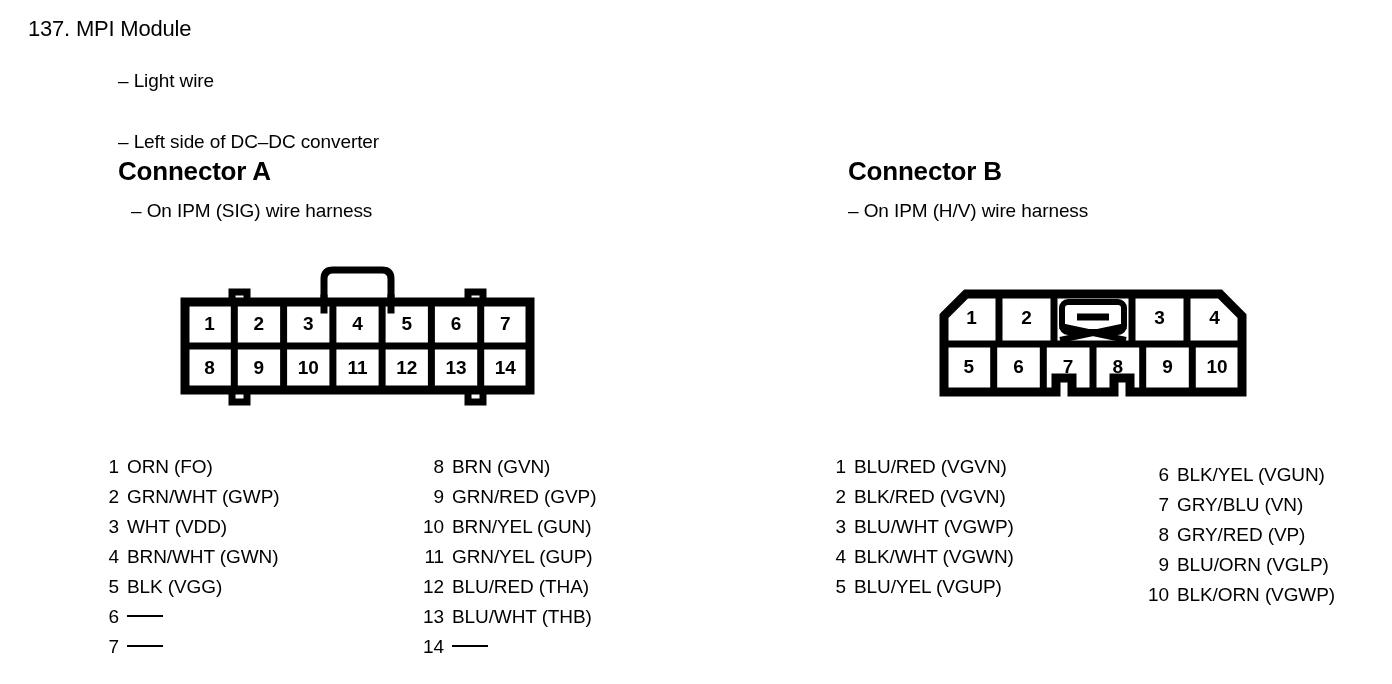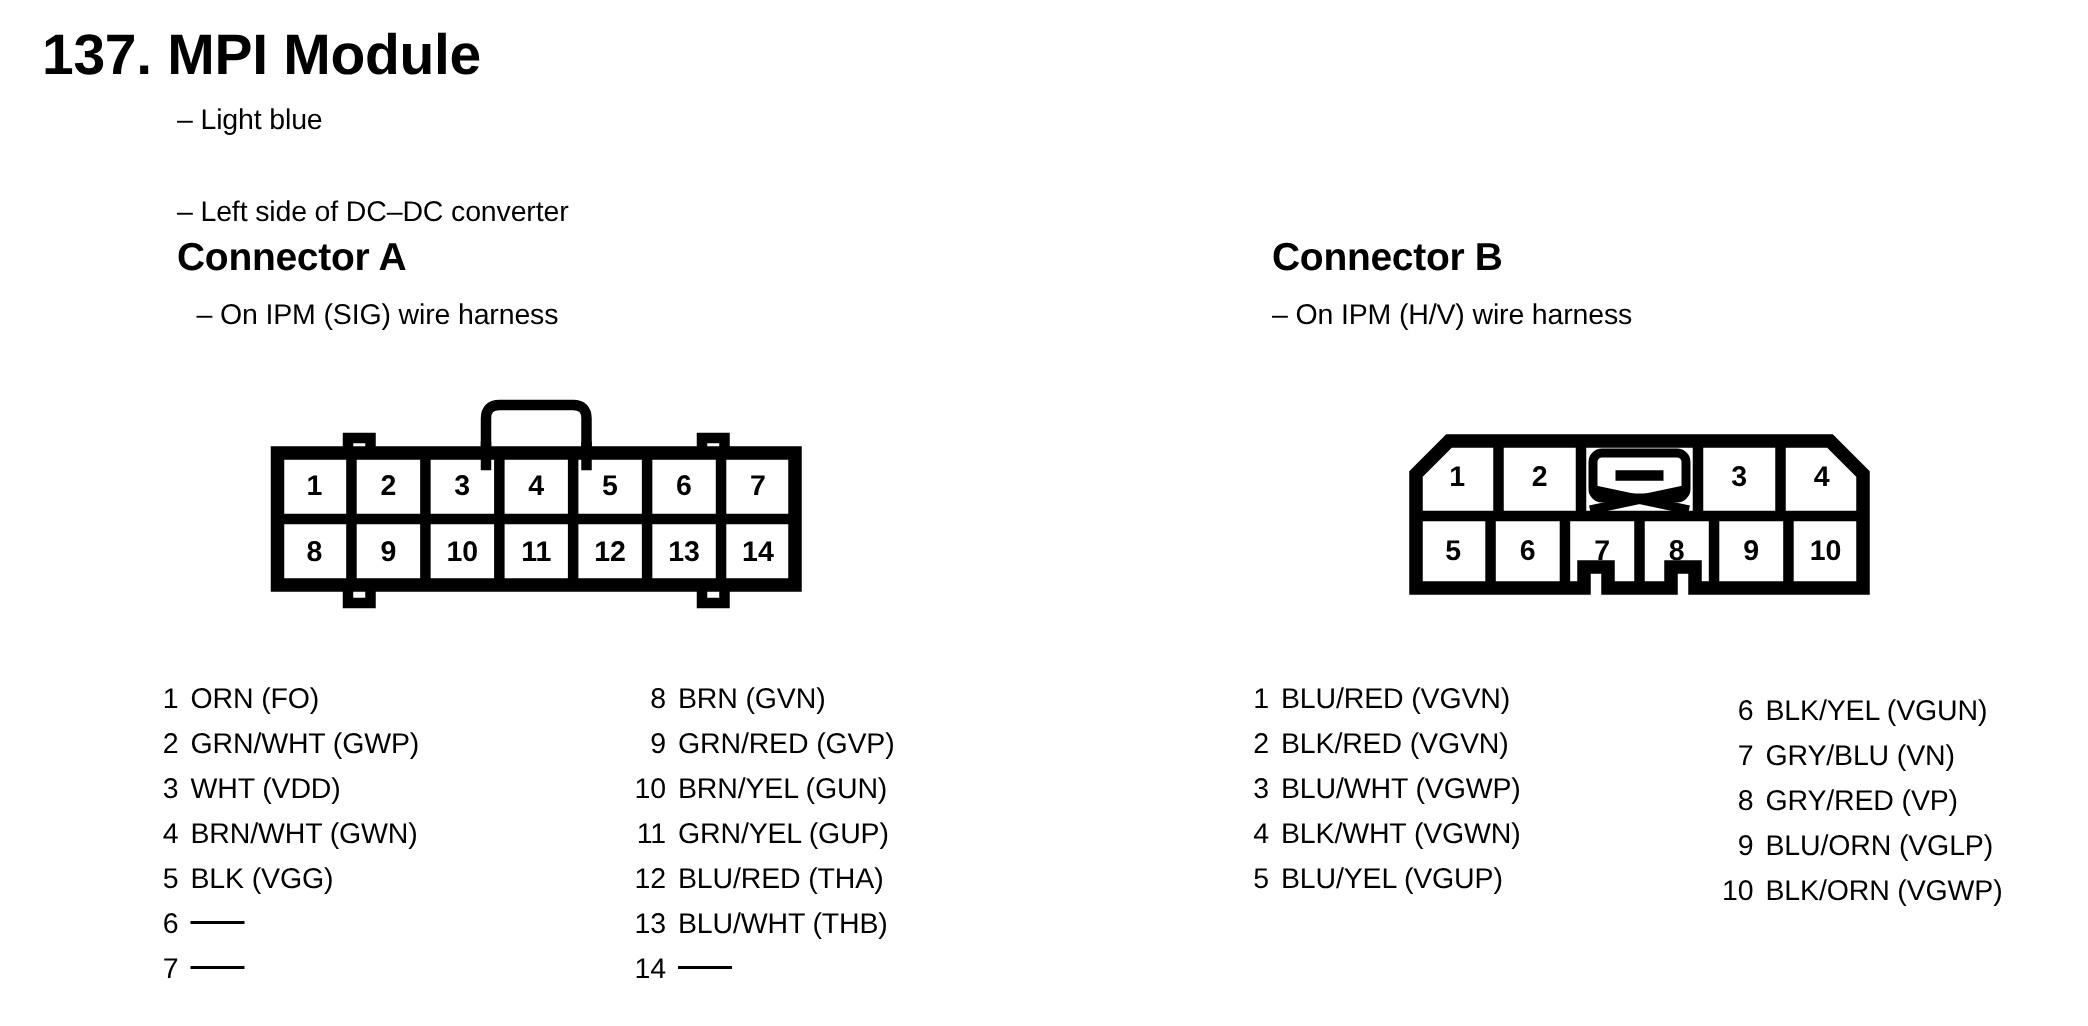--- a/index.html
+++ b/index.html
@@ -10,21 +10,21 @@
     color:#000000;
     position:relative;
     overflow:hidden;
     -webkit-font-smoothing:none;
   }
   .page{position:absolute;inset:0;}
 
   
   .title{
     position:absolute;left:28px;top:16px;
-    font-size:38px;font-weight:bold;letter-spacing:-0.2px;
+    font-size:22px;font-weight:normal;letter-spacing:-0.2px;
     white-space:nowrap;
   }
   .bullet{
     position:absolute;
     font-size:19px;white-space:nowrap;letter-spacing:-0.1px;
   }
   .b1{left:118px;top:70px;}
   .b2{left:118px;top:99px;margin-top:32px;}
 
   
@@ -79,21 +79,21 @@
   .lb{left:418px;top:456px;}
   .lc{left:820px;top:456px;}
   .ld{left:1143px;top:464px;text-decoration:underline;}
 </style>
 </head>
 <body>
 
 <div class="page">
 
   <div class="title">137. MPI Module</div>
-  <div class="bullet b1">– Light blue</div>
+  <div class="bullet b1">– Light wire</div>
   <div class="bullet b2">– Left side of DC–DC converter</div>
 
   <div class="conn-head ca-head">Connector A</div>
   <div class="conn-sub  ca-sub">– On IPM (SIG) wire harness</div>
   <div class="conn-head cb-head">Connector B</div>
   <div class="conn-sub  cb-sub">– On IPM (H/V) wire harness</div>
 
   <svg class="conn-svg" id="connector-a-svg" width="380" height="160" viewBox="0 0 380 160">
     <g fill="none" stroke="#000" stroke-width="7" stroke-linecap="square">
 

